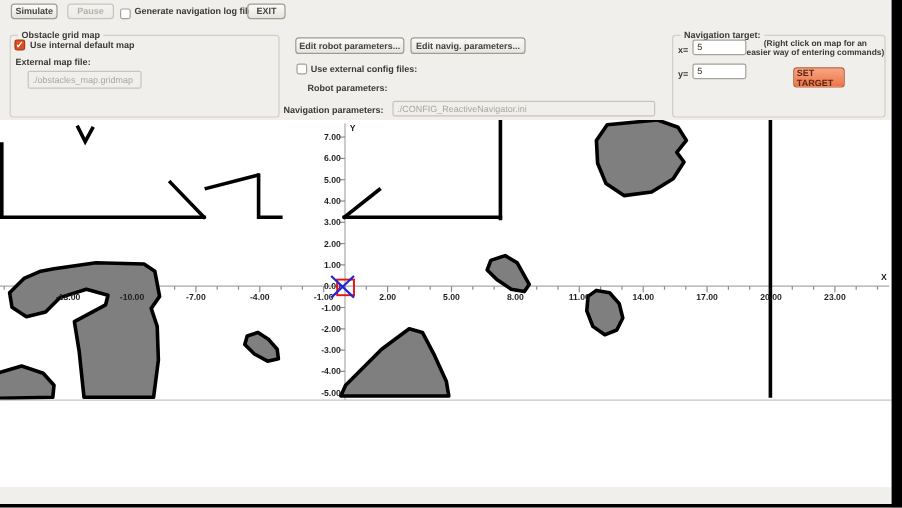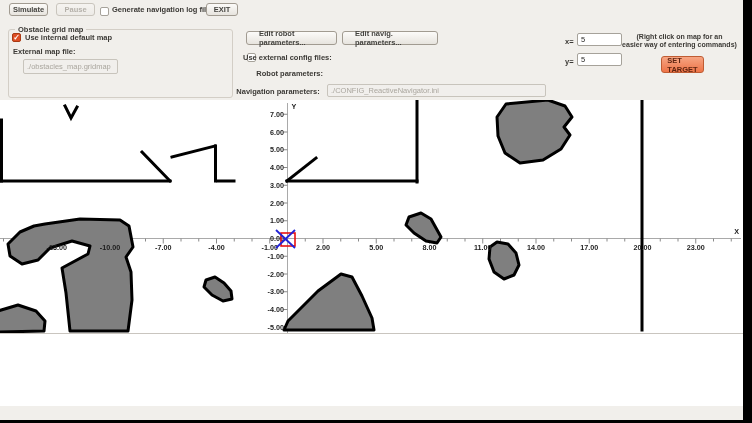--- a/index.html
+++ b/index.html
@@ -1,21 +1,21 @@
 <!DOCTYPE html>
 <html><head>
 <meta charset="utf-8">
 <style>
   html,body{margin:0;padding:0;background:#444;}
   .screen{position:relative;width:752px;height:423px;background:#f1efeb;overflow:hidden;
           font-family:"Liberation Sans",sans-serif;-webkit-font-smoothing:antialiased;}
   
   .btn{position:absolute;box-sizing:border-box;border:1px solid #a19b91;border-radius:3px;
        background:linear-gradient(#fcfbf9,#e7e4de);font-size:7.5px;font-weight:700;color:#454440;
-       display:flex;align-items:center;justify-content:center;padding:0 12px;cursor:default;}
+       display:flex;align-items:center;justify-content:center;padding:0 2px;cursor:default;}
   .btn.disabled{color:#b5b1aa;background:linear-gradient(#f5f3f0,#edebe7);border-color:#c9c5bd;}
   .btn.accent{background:linear-gradient(#f6a583,#ee7448);border:1px solid #bf5c33;color:#5f2410;}
   
   .group{position:absolute;box-sizing:border-box;border:1px solid #d3cec6;border-radius:3px;padding-left:12px;}
   .group>.legend{position:absolute;top:-5px;left:6px;background:#f1efeb;padding:0 3px;
                  font-size:7.5px;font-weight:600;color:#3b3935;white-space:nowrap;}
   .lbl{position:absolute;font-size:7.5px;font-weight:700;color:#3b3935;white-space:nowrap;}
   .field{position:absolute;box-sizing:border-box;border:1px solid #a6a29a;border-radius:2px;
          background:#fff;font-size:7.5px;color:#2e2d2b;display:flex;align-items:center;
          padding:0 3px;white-space:nowrap;overflow:hidden;}
@@ -48,25 +48,28 @@
     <span class="legend">Obstacle grid map</span>
   </div>
   <div class="cb checked" style="left:12px;top:33px;">✓</div>
   <div class="lbl" style="left:25px;top:33px;">Use internal default map</div>
   <div class="lbl" style="left:13px;top:47px;">External map file:</div>
   <div class="field disabled" style="left:23px;top:59px;width:95px;height:15px;">./obstacles_map.gridmap</div>
 
   <div class="btn" style="left:342px;top:31px;width:96px;height:14px;">Edit navig. parameters...</div>
   <div class="btn" style="left:246px;top:31px;width:91px;height:14px;">Edit robot parameters...</div>
   <div class="cb" style="left:247px;top:53px;"></div>
-  <div class="lbl" style="left:243px;top:53px;">Use external config files:</div>
+  <div class="lbl" style="left:259px;top:53px;">Use external config files:</div>
   <div class="lbl" style="left:243px;top:69px;width:80px;text-align:right;">Robot parameters:</div>
   <div class="lbl" style="left:233px;top:87px;width:90px;text-align:center;">Navigation parameters:</div>
   <div class="field disabled" style="left:327px;top:84px;width:219px;height:13px;">./CONFIG_ReactiveNavigator.ini</div>
 
+  <div class="group" style="left:560px;top:29px;width:178px;height:69px;">
+    <span class="legend">Navigation target:</span>
+  </div>
   <div class="lbl" style="left:565px;top:37px;">x=</div>
   <div class="field" style="left:577px;top:33px;width:45px;height:13px;">5</div>
   <div class="lbl" style="left:565px;top:57px;">y=</div>
   <div class="field" style="left:577px;top:53px;width:45px;height:13px;">5</div>
   <div class="hint" style="left:622px;top:33px;width:115px;">
     <span>(Right click on map for an</span><br>
     <span>easier way of entering commands)</span>
   </div>
   <div class="btn accent" style="left:661px;top:56px;width:43px;height:17px;">SET TARGET</div>
 

